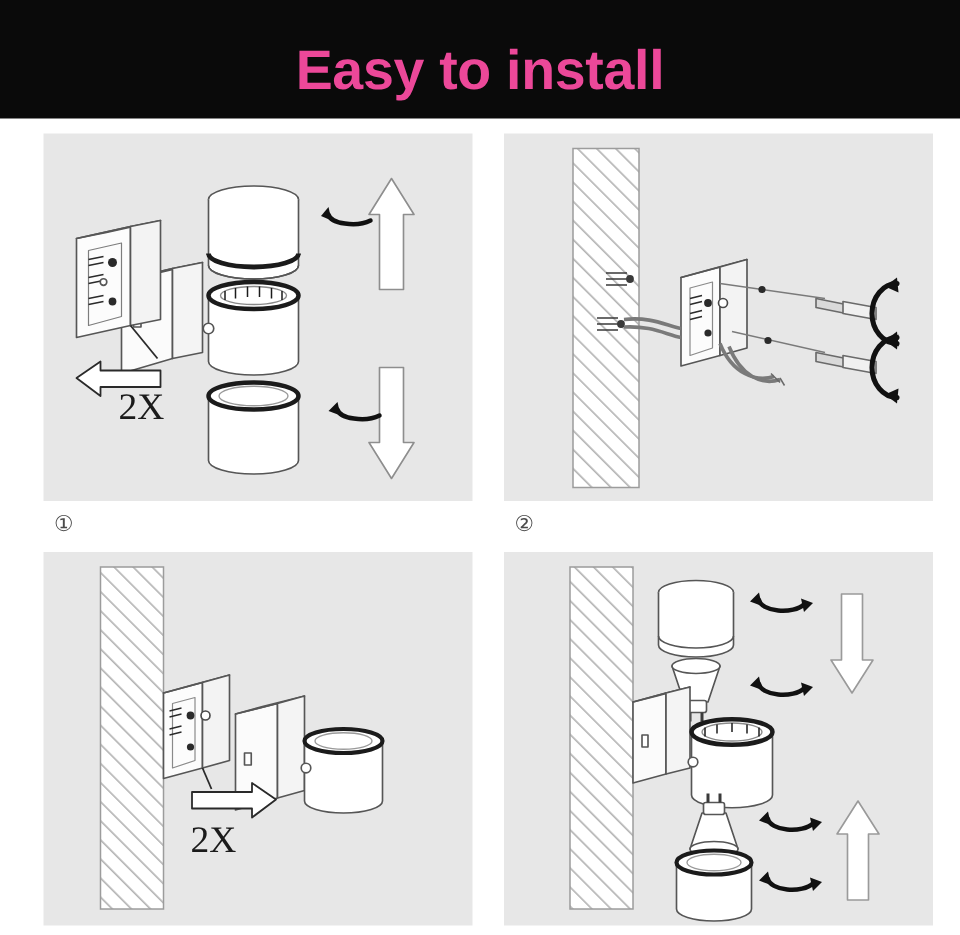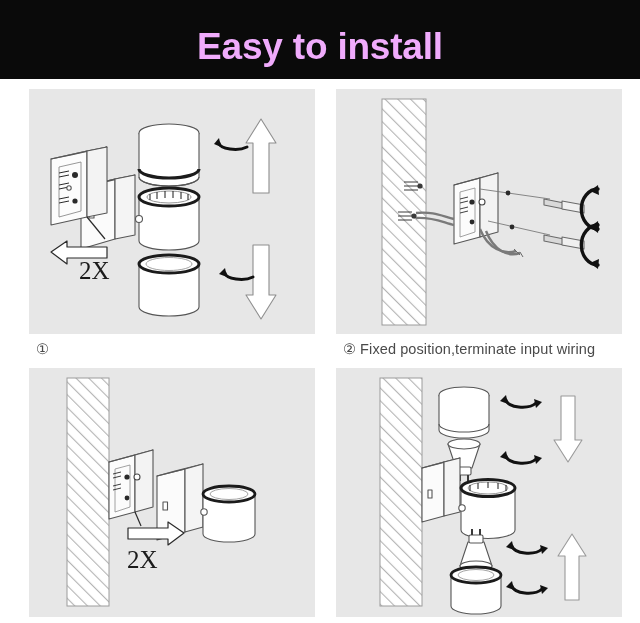--- a/index.html
+++ b/index.html
@@ -25,21 +25,21 @@
     left: 0;
     top: 0;
     width: 640px;
     height: 79px;
     background: #0a0a0a;
     display: flex;
     align-items: center;
     justify-content: center;
   }
   #header-title {
-    color: #f0abfc;
+    color: #ec4899;
     font-family: "Liberation Sans", sans-serif;
     font-size: 37px;
     font-weight: bold;
     letter-spacing: -0.2px;
     line-height: 1;
     margin-top: 14px;
   }
   
   #steps-grid {
     position: absolute;
@@ -251,21 +251,20 @@
             <g stroke="#111111" stroke-width="3.4" fill="none" stroke-linecap="round">
               <path d="M262,136 A15,18 0 1,0 262,176"></path>
               <path d="M262,132 L254,138 L263,142 Z" fill="#111111" stroke="none"></path>
               <path d="M262,180 L254,174 L263,170 Z" fill="#111111" stroke="none"></path>
             </g>
           </g>
         </svg>
       </div>
       <div class="step-caption">
         <span class="step-num">②</span>
-        <span>Fixed position,terminate input wiring</span>
       </div>
     </div>
 
     <div class="step-cell">
       <div class="step-figure">
         <svg viewBox="0 0 286 245" preserveAspectRatio="xMidYMid meet">
           <defs>
             <pattern id="hatchB" width="9" height="9" patternUnits="userSpaceOnUse" patternTransform="rotate(-45)">
               <rect width="9" height="9" fill="#ffffff"></rect>
               <line x1="0" y1="0" x2="0" y2="9" stroke="#b4b4b4" stroke-width="2.2"></line>

